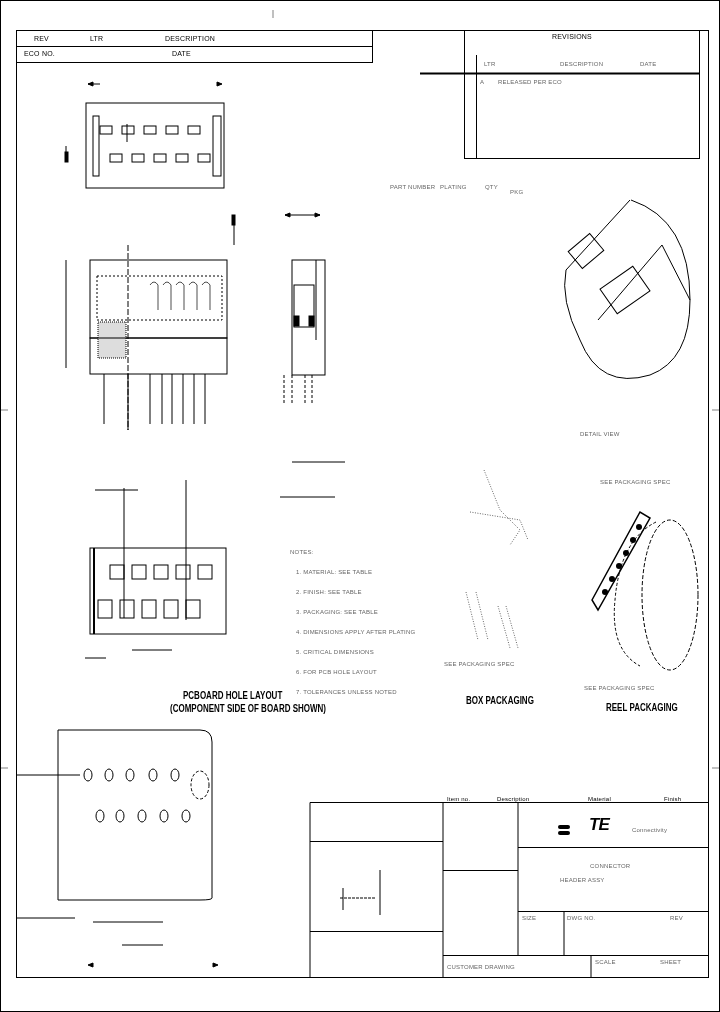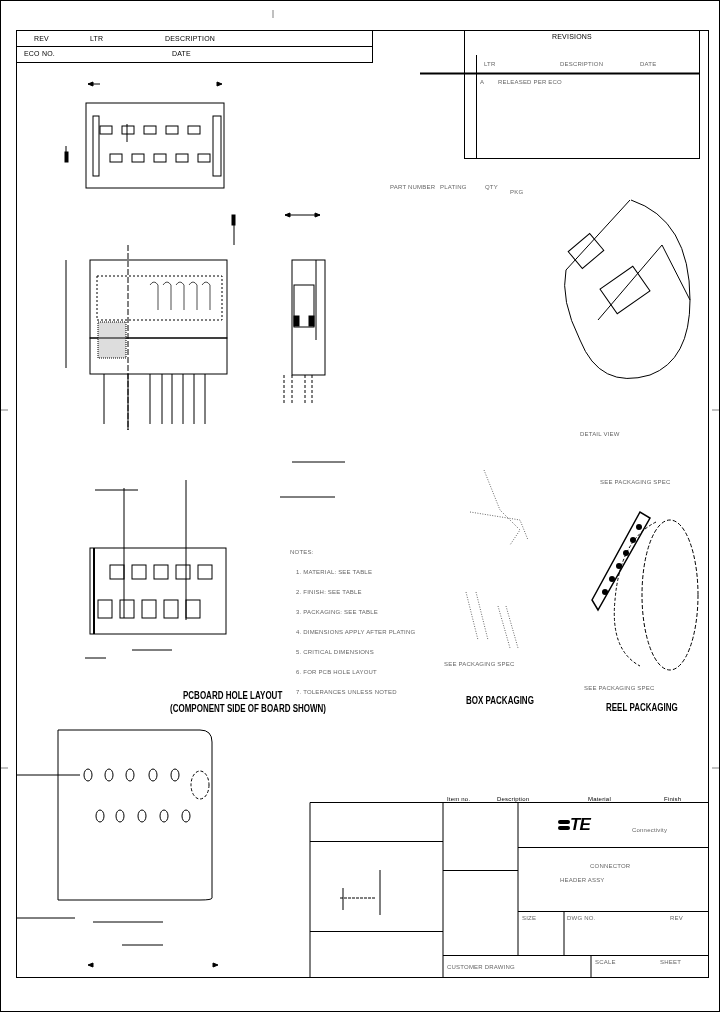--- a/index.html
+++ b/index.html
@@ -3,21 +3,21 @@
 <meta charset="utf-8">
 <style>
   html, body { margin:0; padding:0; background:#ffffff; }
   body { width:720px; height:1012px; position:relative; overflow:hidden;
          font-family:"Liberation Sans", sans-serif; color:#000; }
   .sheet { position:absolute; left:0; top:0; width:720px; height:1012px; }
   .lbl { position:absolute; font-size:7px; line-height:8px; white-space:nowrap; color:#000;
          letter-spacing:0.2px; }
   .lbl.big { font-size:8px; font-weight:bold; letter-spacing:0; transform:scaleY(1.3); }
   .faint { color:#666; font-size:6px; }
-  .te-logo { position:absolute; display:flex; align-items:center; gap:0; }
+  .te-logo { position:absolute; display:flex; align-items:flex-end; gap:19px; }
   .te-bars { display:flex; flex-direction:column; gap:2px; }
   .te-bars span { display:block; width:12px; height:4px; background:#000; border-radius:2px; }
   .te-text { font-weight:bold; font-style:italic; font-size:17px; letter-spacing:-1px; }
 </style>
 </head>
 <body>
 
 <div class="sheet">
 <svg width="720" height="1012" viewBox="0 0 720 1012" xmlns="http://www.w3.org/2000/svg">
 

